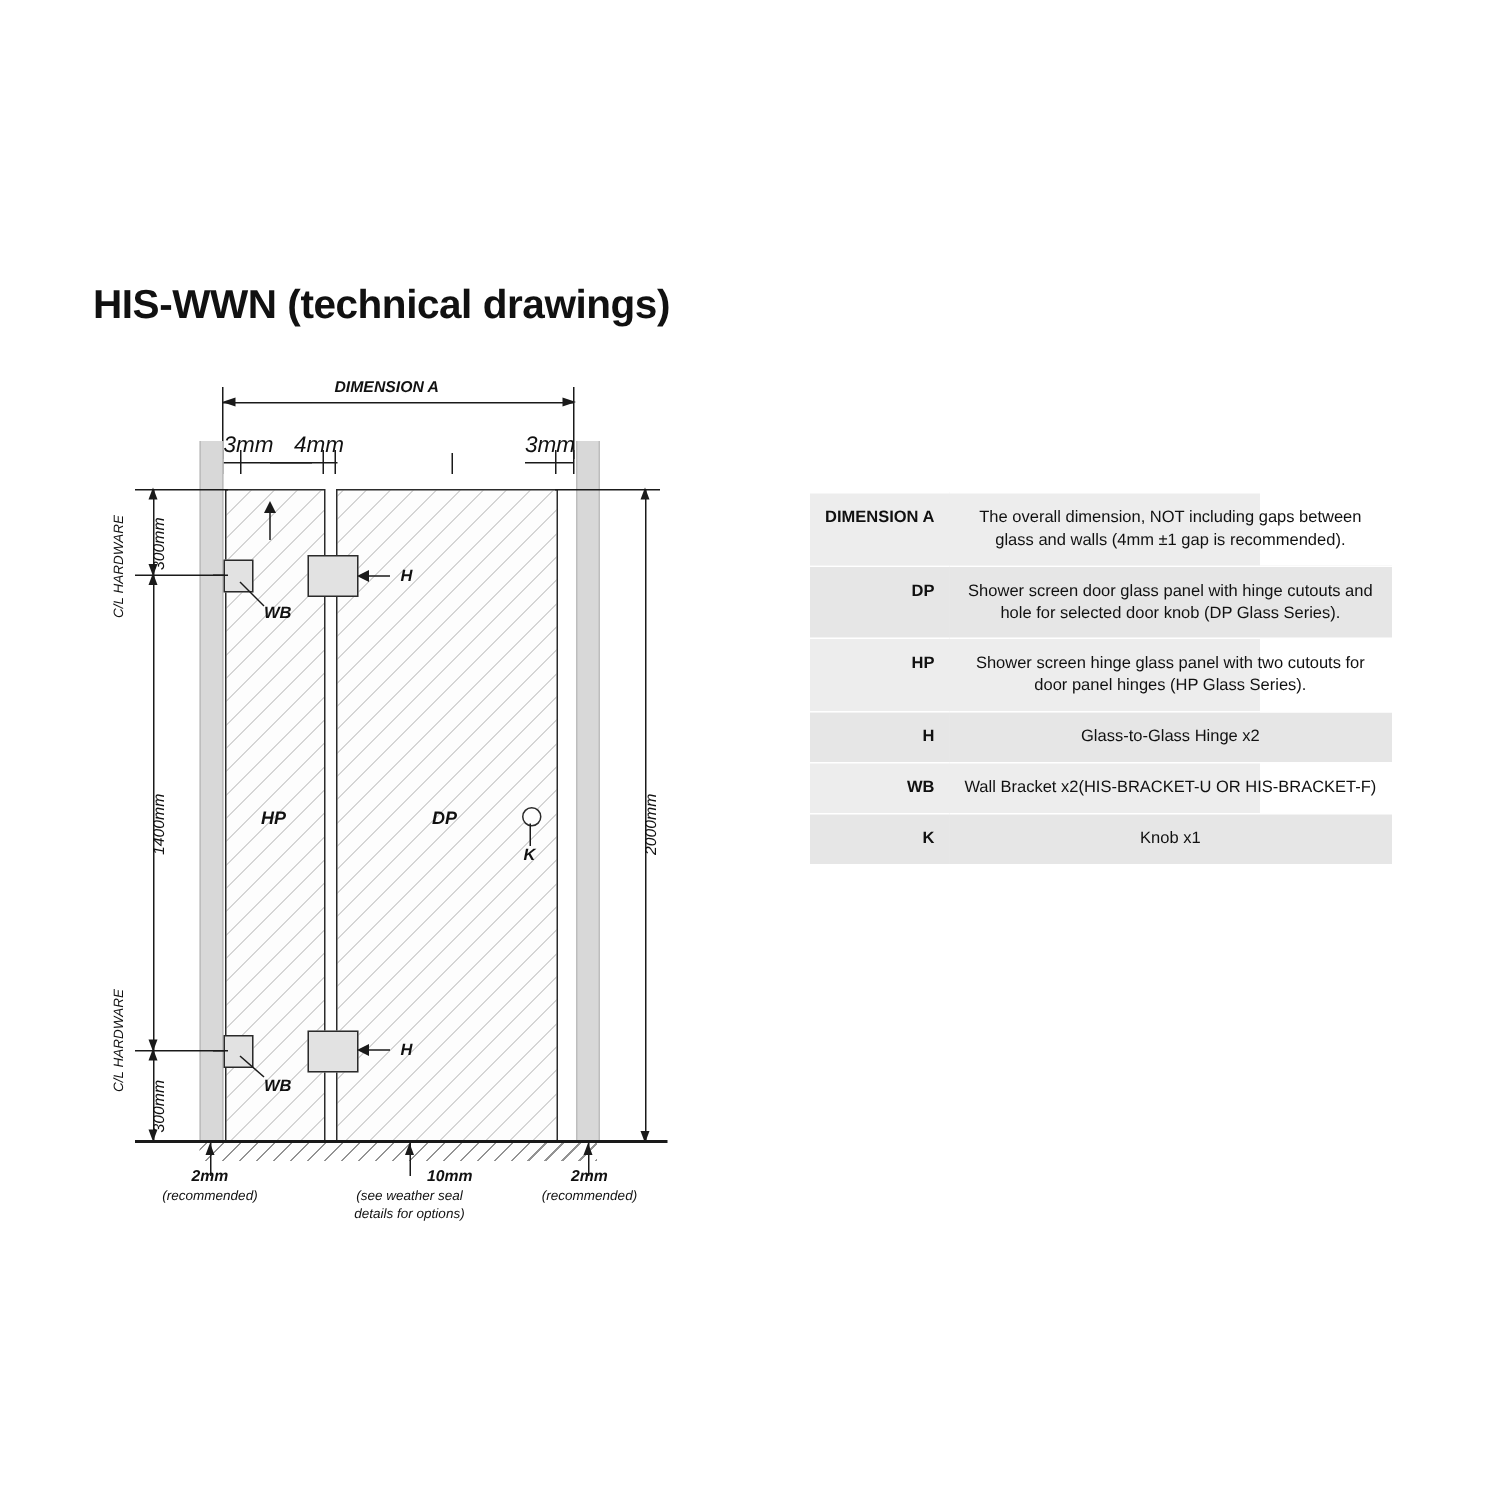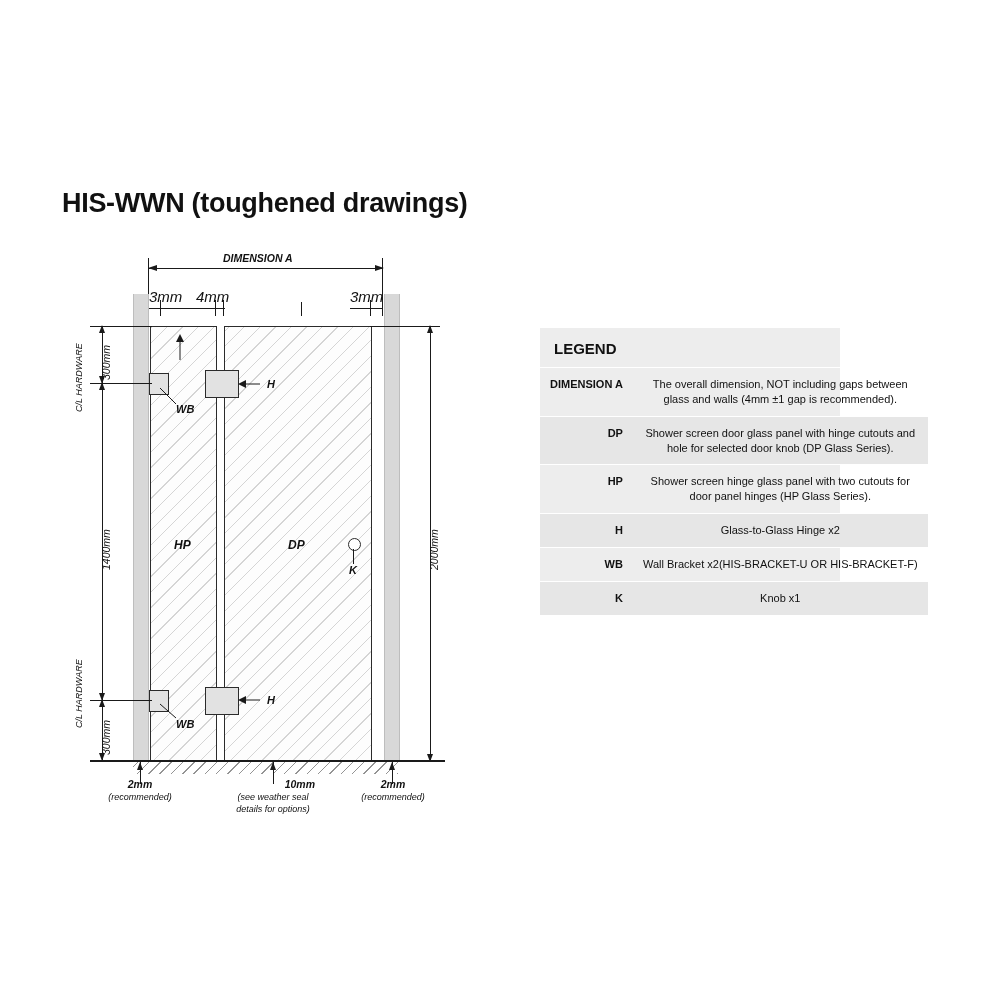--- a/index.html
+++ b/index.html
@@ -196,21 +196,21 @@
     font-size: 10px;
     font-style: italic;
     font-weight: bold;
     text-align: center;
     color: #111111;
   }
 </style>
 </head>
 <body>
 
-<div id="page-title">HIS-WWN (toughened drawings)</div>
+<div id="page-title">HIS-WWN (technical drawings)</div>
 
 <div id="drawing">
 
   <div class="ln v1" style="left:88px; top:8px; height:48px;"></div>
   <div class="ln v1" style="left:322px; top:8px; height:48px;"></div>
 
   <div class="ln h1" style="left:88px; top:18px; width:234px;"></div>
   <svg class="arrowsvg" style="left:86px; top:12px;" width="240" height="14">
     <polygon points="2,6 11,3 11,9" fill="#1a1a1a"></polygon>
     <polygon points="238,6 229,3 229,9" fill="#1a1a1a"></polygon>
@@ -339,21 +339,20 @@
   <div class="ln v1" style="left:332px; top:512px; height:22px;"></div>
   <svg class="arrowsvg" style="left:327px; top:512px;" width="12" height="14">
     <polygon points="5,0 2,8 8,8" fill="#1a1a1a"></polygon>
   </svg>
   <div class="note-b" style="left:291px; top:528px; width:84px; text-align:center;">2mm</div>
   <div class="note" style="left:291px; top:542px; width:84px;">(recommended)</div>
 
 </div>
 
 <div id="legend">
-  <div class="legend-title">LEGEND</div>
   <table>
     <tbody>
       <tr>
         <td class="key">DIMENSION A</td>
         <td class="desc">The overall dimension, NOT including gaps between glass and walls (4mm ±1 gap is recommended).</td>
       </tr>
       <tr class="alt">
         <td class="key">DP</td>
         <td class="desc">Shower screen door glass panel with hinge cutouts and hole for selected door knob (DP Glass Series).</td>
       </tr>

